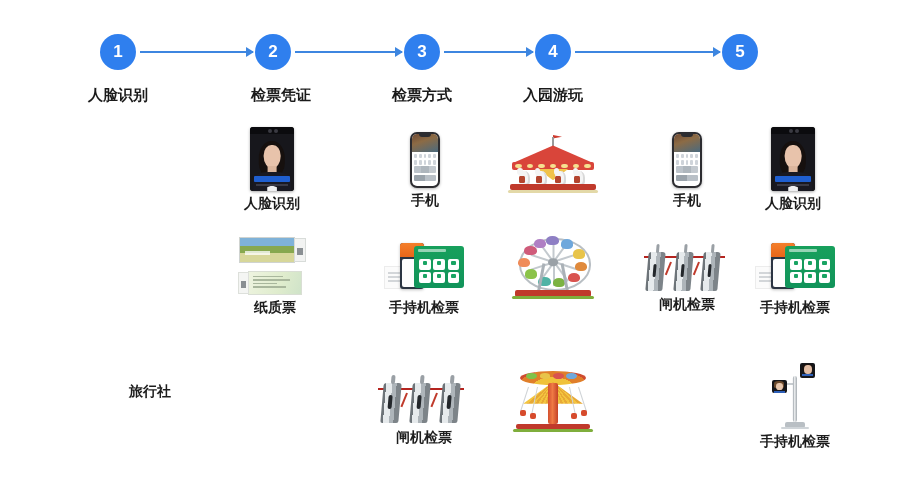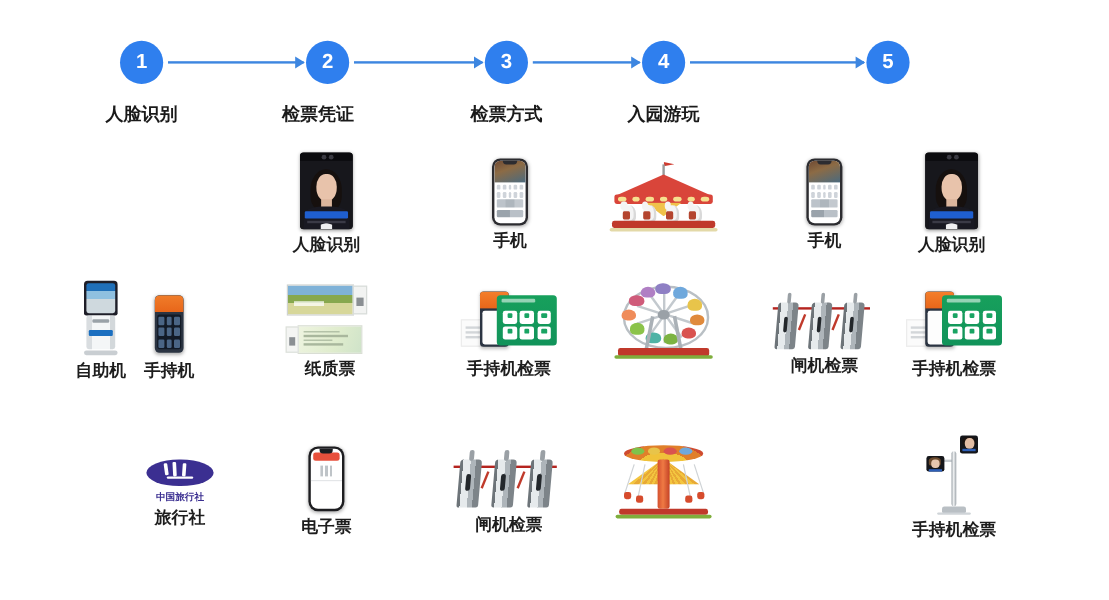--- a/index.html
+++ b/index.html
@@ -294,21 +294,21 @@
         <span>3</span>
       </div>
     <div class="step" style="left:535px;background:#2f7fee">
         <span>4</span>
       </div>
     <div class="step" style="left:722px;background:#2f7fee">
         <span>5</span>
       </div>
 
     <div class="steplabel" style="left:118px">人脸识别</div>
-    <div class="steplabel" style="left:265px">检票凭证</div>
+    <div class="steplabel" style="left:281px">检票凭证</div>
     <div class="steplabel" style="left:422px">检票方式</div>
     <div class="steplabel" style="left:553px">入园游玩</div>
   </div>
 
 
 
   <div class="cell" style="left:272px;top:127px">
     <div class="art" style="width:44px;height:64px">
       <div class="faceterm" style="width:44px;height:64px">
         <div class="bar"></div>
@@ -432,50 +432,21 @@
               <div class="shirt"></div>
             </div>
           <div class="name"></div>
           <div class="sub"></div>
         </div>
       </div>
     </div>
     <div class="cap">人脸识别</div>
   </div>
 
-  <div class="cell" style="left:84px;top:234px">
-    <div class="art kiosk" style="width:34px;height:62px">
-      <div class="head">
-          <div class="kscr"></div>
-        </div>
-      <div class="body"></div>
-      <div class="slot"></div>
-      <div class="logo"></div>
-      <div class="base"></div>
-    </div>
-    <div class="cap">自助机</div>
-  </div>
-
-  <div class="cell" style="left:141px;top:246px">
-    <div class="art pos" style="width:24px;height:48px">
-      <div class="top"></div>
-      <div class="scr2">
-        <i></i>
-          <i></i>
-          <i></i>
-          <i></i>
-          <i></i>
-          <i></i>
-          <i></i>
-          <i></i>
-          <i></i>
-      </div>
-    </div>
-    <div class="cap" style="margin-top:6px">手持机</div>
-  </div>
+
 
   <div class="cell" style="left:275px;top:237px">
     <div class="art ptix" style="width:72px;height:58px">
       <div class="t1">
         <div class="bl"></div>
         <div class="stub">
             <b></b>
           </div>
       </div>
       <div class="t2">
@@ -583,45 +554,23 @@
           <s></s>
           <s></s>
           <s></s>
       </div>
     </div>
     <div class="cap" style="margin-top:6px">手持机检票</div>
   </div>
 
 
   <div class="cell" style="left:150px;top:381px">
-    <div class="art cts" style="width:66px;height:40px">
-      <div class="oval">
-        <i style="left:26%;top:16%;width:5%;height:46%;transform:rotate(-8deg)"></i>
-        <i style="left:40%;top:10%;width:5%;height:52%;transform:rotate(-3deg)"></i>
-        <i style="left:54%;top:14%;width:5%;height:48%;transform:rotate(4deg)"></i>
-        <i style="left:30%;top:66%;width:40%;height:7%"></i>
-      </div>
-      <div class="txt">中国旅行社</div>
-    </div>
     <div class="cap" style="margin-top:2px">旅行社</div>
   </div>
 
-  <div class="cell" style="left:272px;top:372px">
-    <div class="art" style="width:30px;height:54px">
-      <div class="eph" style="width:30px;height:54px">
-        <div class="notch2"></div>
-        <div class="s">
-          <div class="red"></div>
-          <div class="qr"></div>
-          <div class="sep"></div>
-        </div>
-      </div>
-    </div>
-    <div class="cap">电子票</div>
-  </div>
 
   <div class="cell" style="left:424px;top:371px">
     <div class="art gates" style="width:92px;height:56px">
       <div class="bar"></div>
       <div class="g" style="left:4%">
           <i></i>
         </div>
       <div class="g" style="left:36%">
           <i></i>
         </div>

